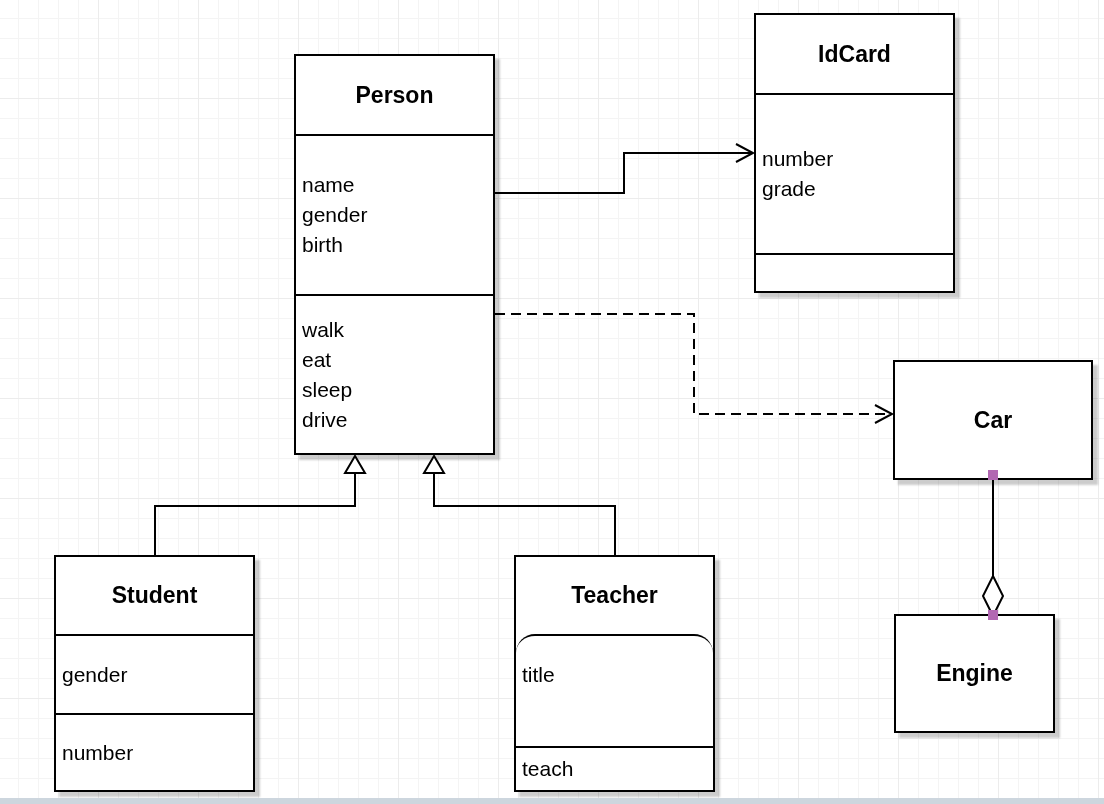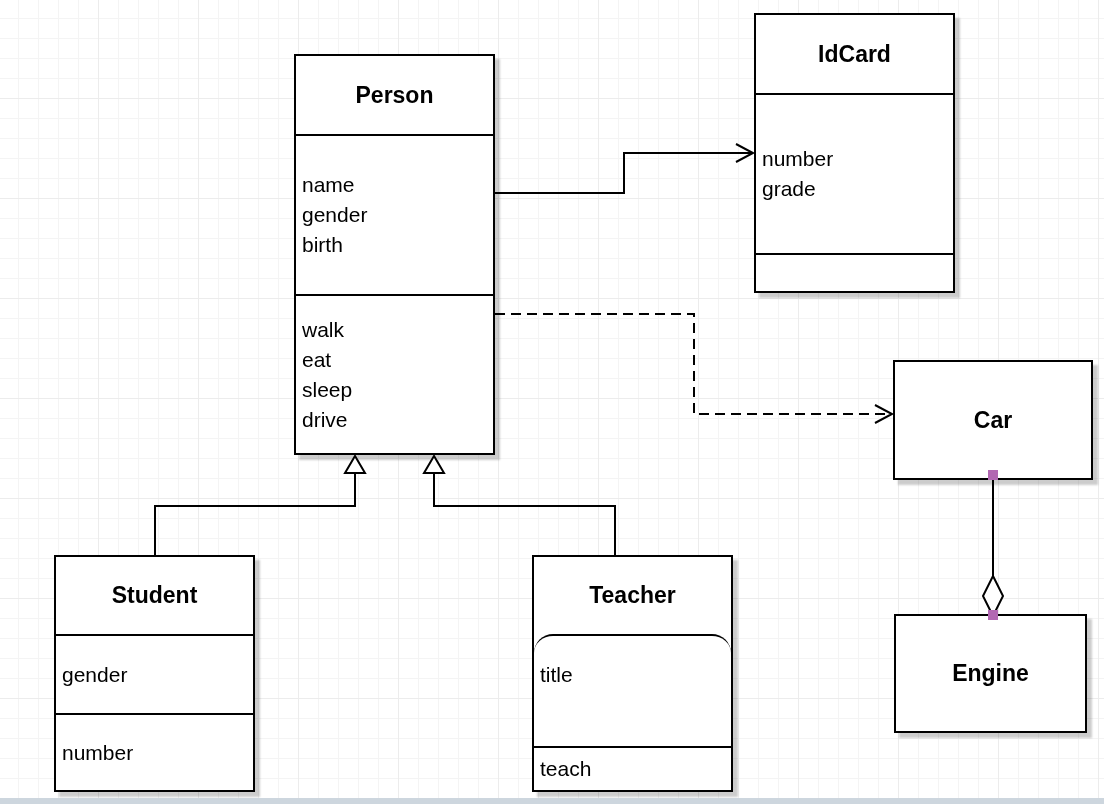--- a/index.html
+++ b/index.html
@@ -46,29 +46,29 @@
   #class-person .sec-methods { flex:1; }
 
   #class-idcard  { left:754px; top:13px;  width:201px; height:280px; }
   #class-idcard .uml-title { height:78px; }
   #class-idcard .sec-attrs { height:160px; }
   #class-idcard .sec-footer { flex:1; }
 
   #class-car     { left:893px; top:354px; width:200px; height:120px;margin-top:6px; }
   #class-car .uml-title { flex:1; }
 
-  #class-engine  { left:894px; top:614px; width:193px; height:119px; }
+  #class-engine  { left:894px; top:614px; width:161px; height:119px; }
   #class-engine .uml-title { flex:1; }
 
   #class-student { left:54px;  top:555px; width:201px; height:237px;justify-content:center; }
   #class-student .uml-title { height:77px; }
   #class-student .sec-attrs { height:79px; }
   #class-student .sec-methods { flex:1; }
 
-  #class-teacher { left:532px; top:555px; width:201px; height:237px; }
+  #class-teacher { left:514px; top:555px; width:201px; height:237px; }
   #class-teacher .uml-title { height:77px; }
   #class-teacher .sec-attrs { height:79px;border-radius:19px; }
   #class-teacher .sec-methods { flex:1;margin-top:33px; }
 
   #connector-layer {
     position:absolute; left:0; top:0;
     width:1104px; height:804px;
   }
   #connector-layer polyline,
   #connector-layer line,

